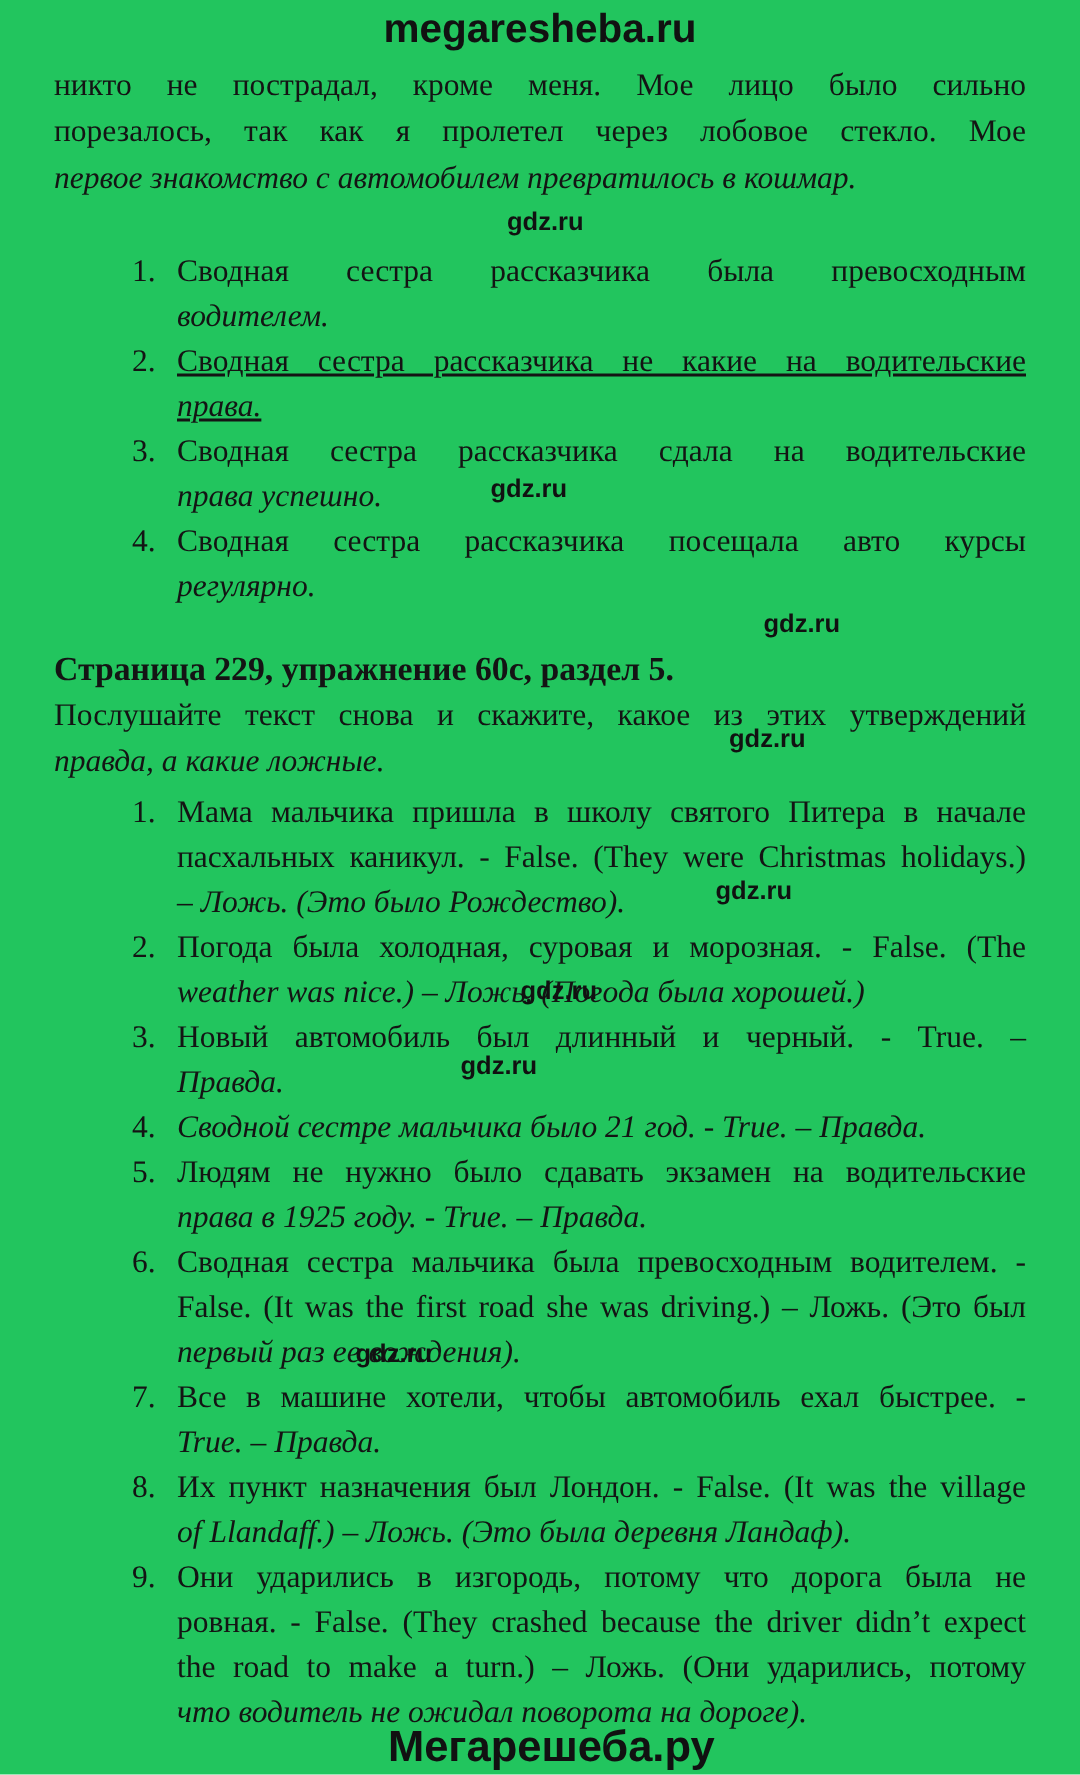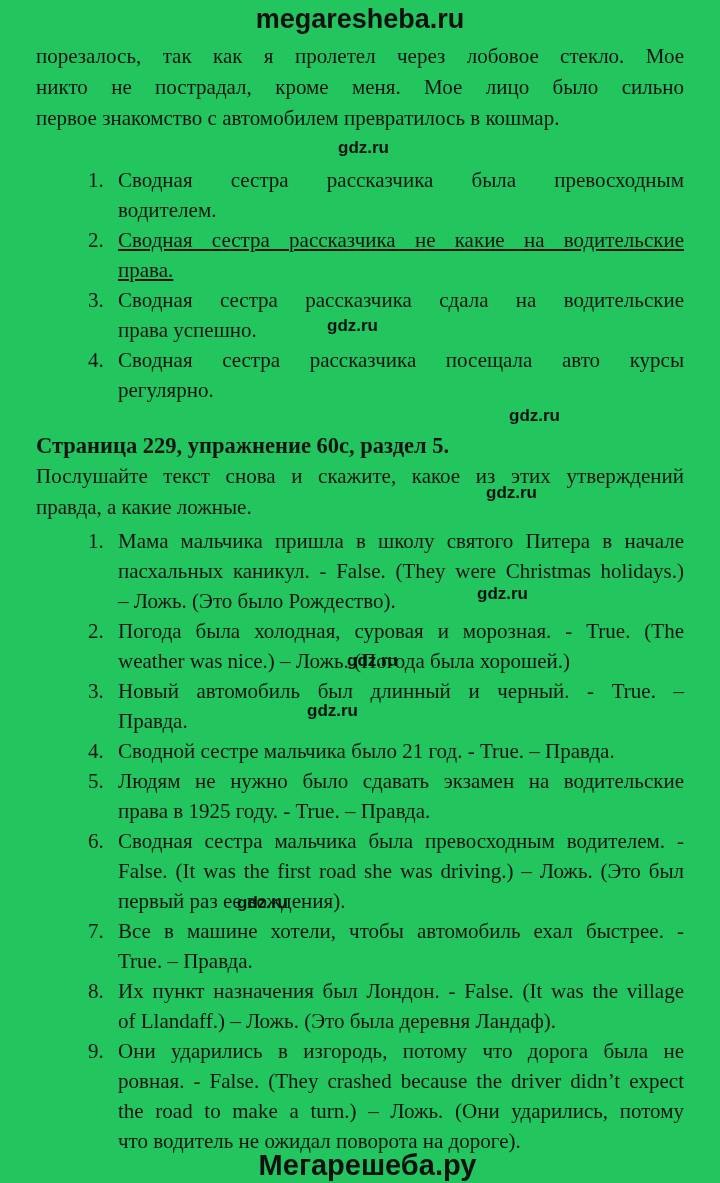--- a/index.html
+++ b/index.html
@@ -20,21 +20,21 @@
     font-size: 27px;
     line-height: 33px;
     color: #111111;
   }
   .para {
     margin: 5px 36px 0 36px;
     font-size: 21px;
     line-height: 31px;
   }
   .jline { text-align: justify; text-align-last: justify; }
-  .lastline { text-align: center; text-align-last: left; }
+  .lastline { text-align: center; text-align-last: left; font-style: italic; }
   .list { margin: 0 36px; }
   .listA { margin-top: 31px; }
   .listB { margin-top: 3px; }
   .li {
     position: relative;
     padding-left: 82px;
     font-size: 21px;
     line-height: 30px;
   }
   .num { position: absolute; left: 52px; top: 0; }
@@ -79,22 +79,22 @@
   }
 </style>
 </head>
 <body>
 
 <div class="page">
 
   <div class="header">megaresheba.ru</div>
 
   <div class="para">
+      <div class="jline">никто не пострадал, кроме меня. Мое лицо было сильно</div>
       <div class="jline">порезалось, так как я пролетел через лобовое стекло. Мое</div>
-      <div class="jline">никто не пострадал, кроме меня. Мое лицо было сильно</div>
       <div class="lastline">первое знакомство с автомобилем превратилось в кошмар.</div>
     </div>
 
   <div class="list listA">
       <div class="li">
         <span class="num">1.</span>
         <div class="itext">
           <div class="jline">Сводная сестра рассказчика была превосходным</div>
           <div class="lastline">водителем.</div>
         </div>
@@ -134,21 +134,21 @@
         <span class="num">1.</span>
         <div class="itext">
           <div class="jline">Мама мальчика пришла в школу святого Питера в начале</div>
           <div class="jline">пасхальных каникул. - False. (They were Christmas holidays.)</div>
           <div class="lastline">– Ложь. (Это было Рождество).</div>
         </div>
       </div>
       <div class="li">
         <span class="num">2.</span>
         <div class="itext">
-          <div class="jline">Погода была холодная, суровая и морозная. - True. (The</div>
+          <div class="jline">Погода была холодная, суровая и морозная. - False. (The</div>
           <div class="lastline">weather was nice.) – Ложь. (Погода была хорошей.)</div>
         </div>
       </div>
       <div class="li">
         <span class="num">3.</span>
         <div class="itext">
           <div class="jline">Новый автомобиль был длинный и черный. - True. –</div>
           <div class="lastline">Правда.</div>
         </div>
       </div>

